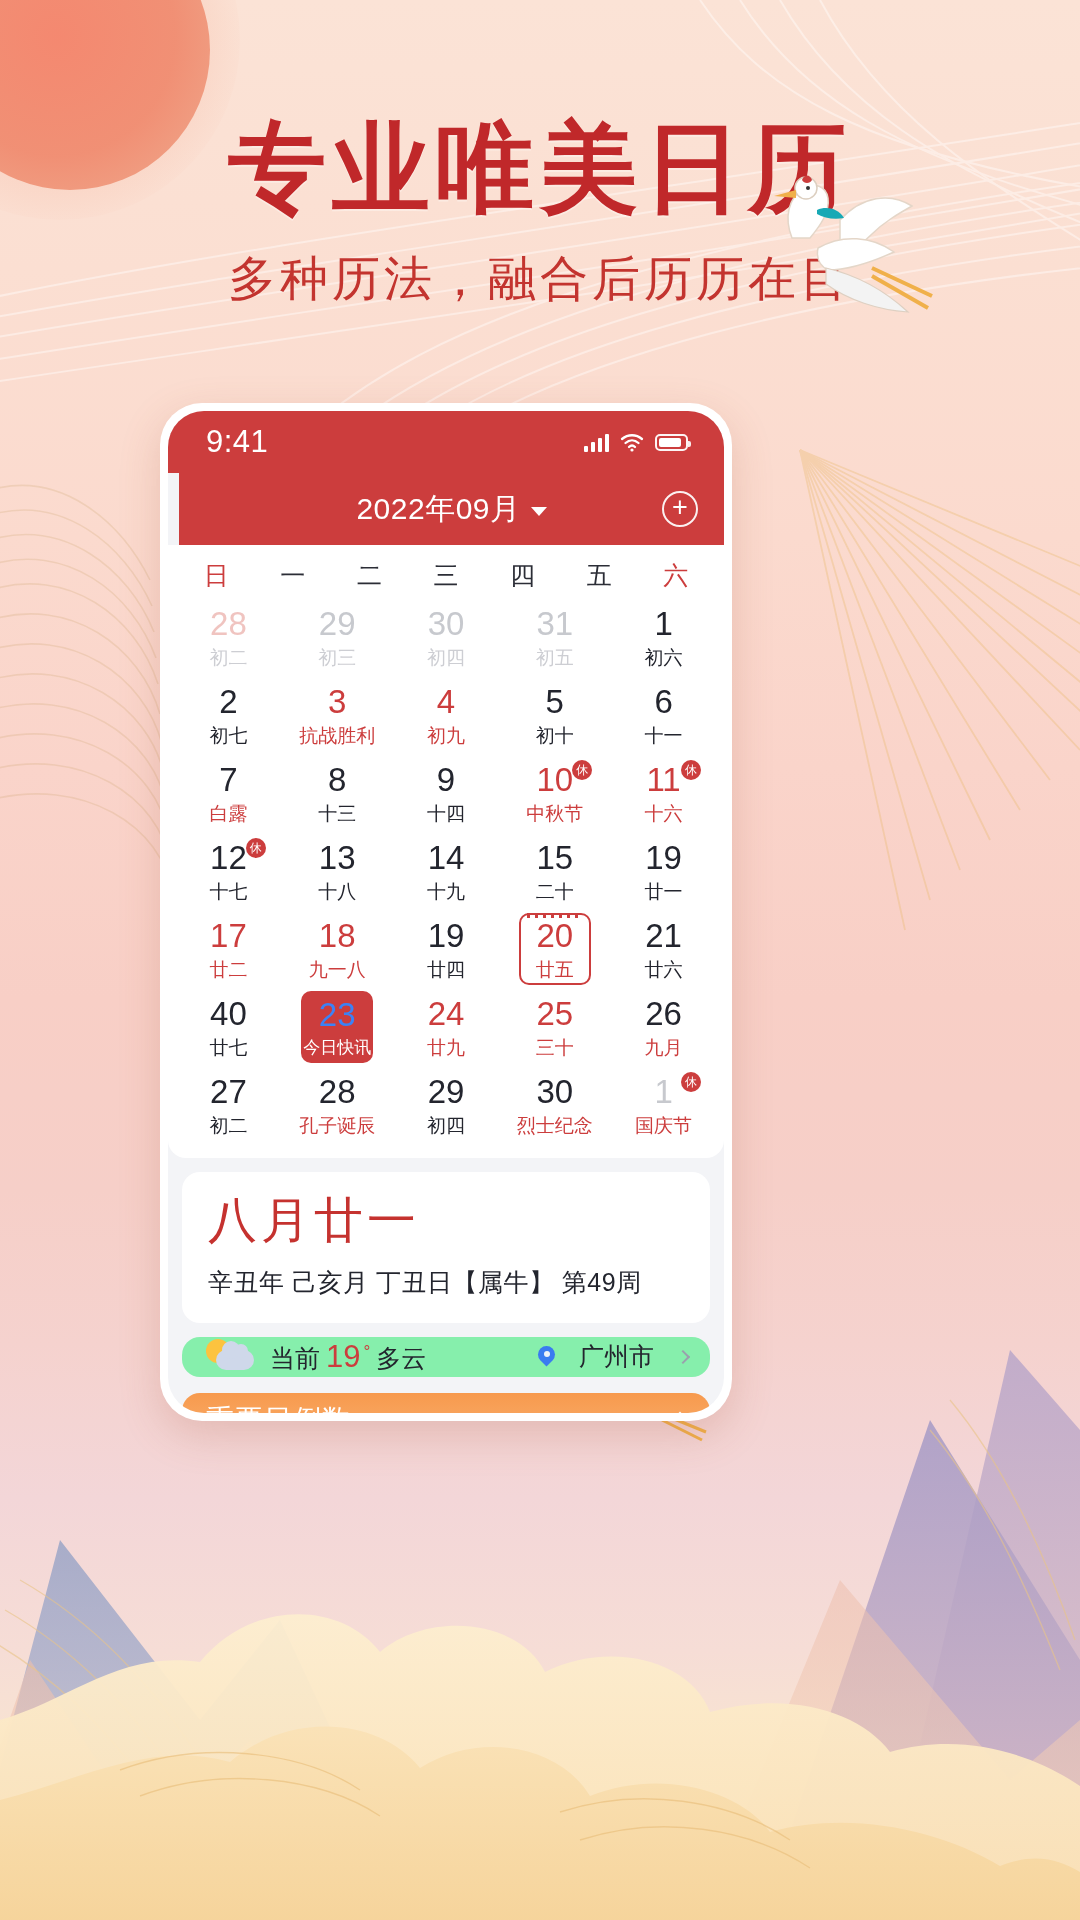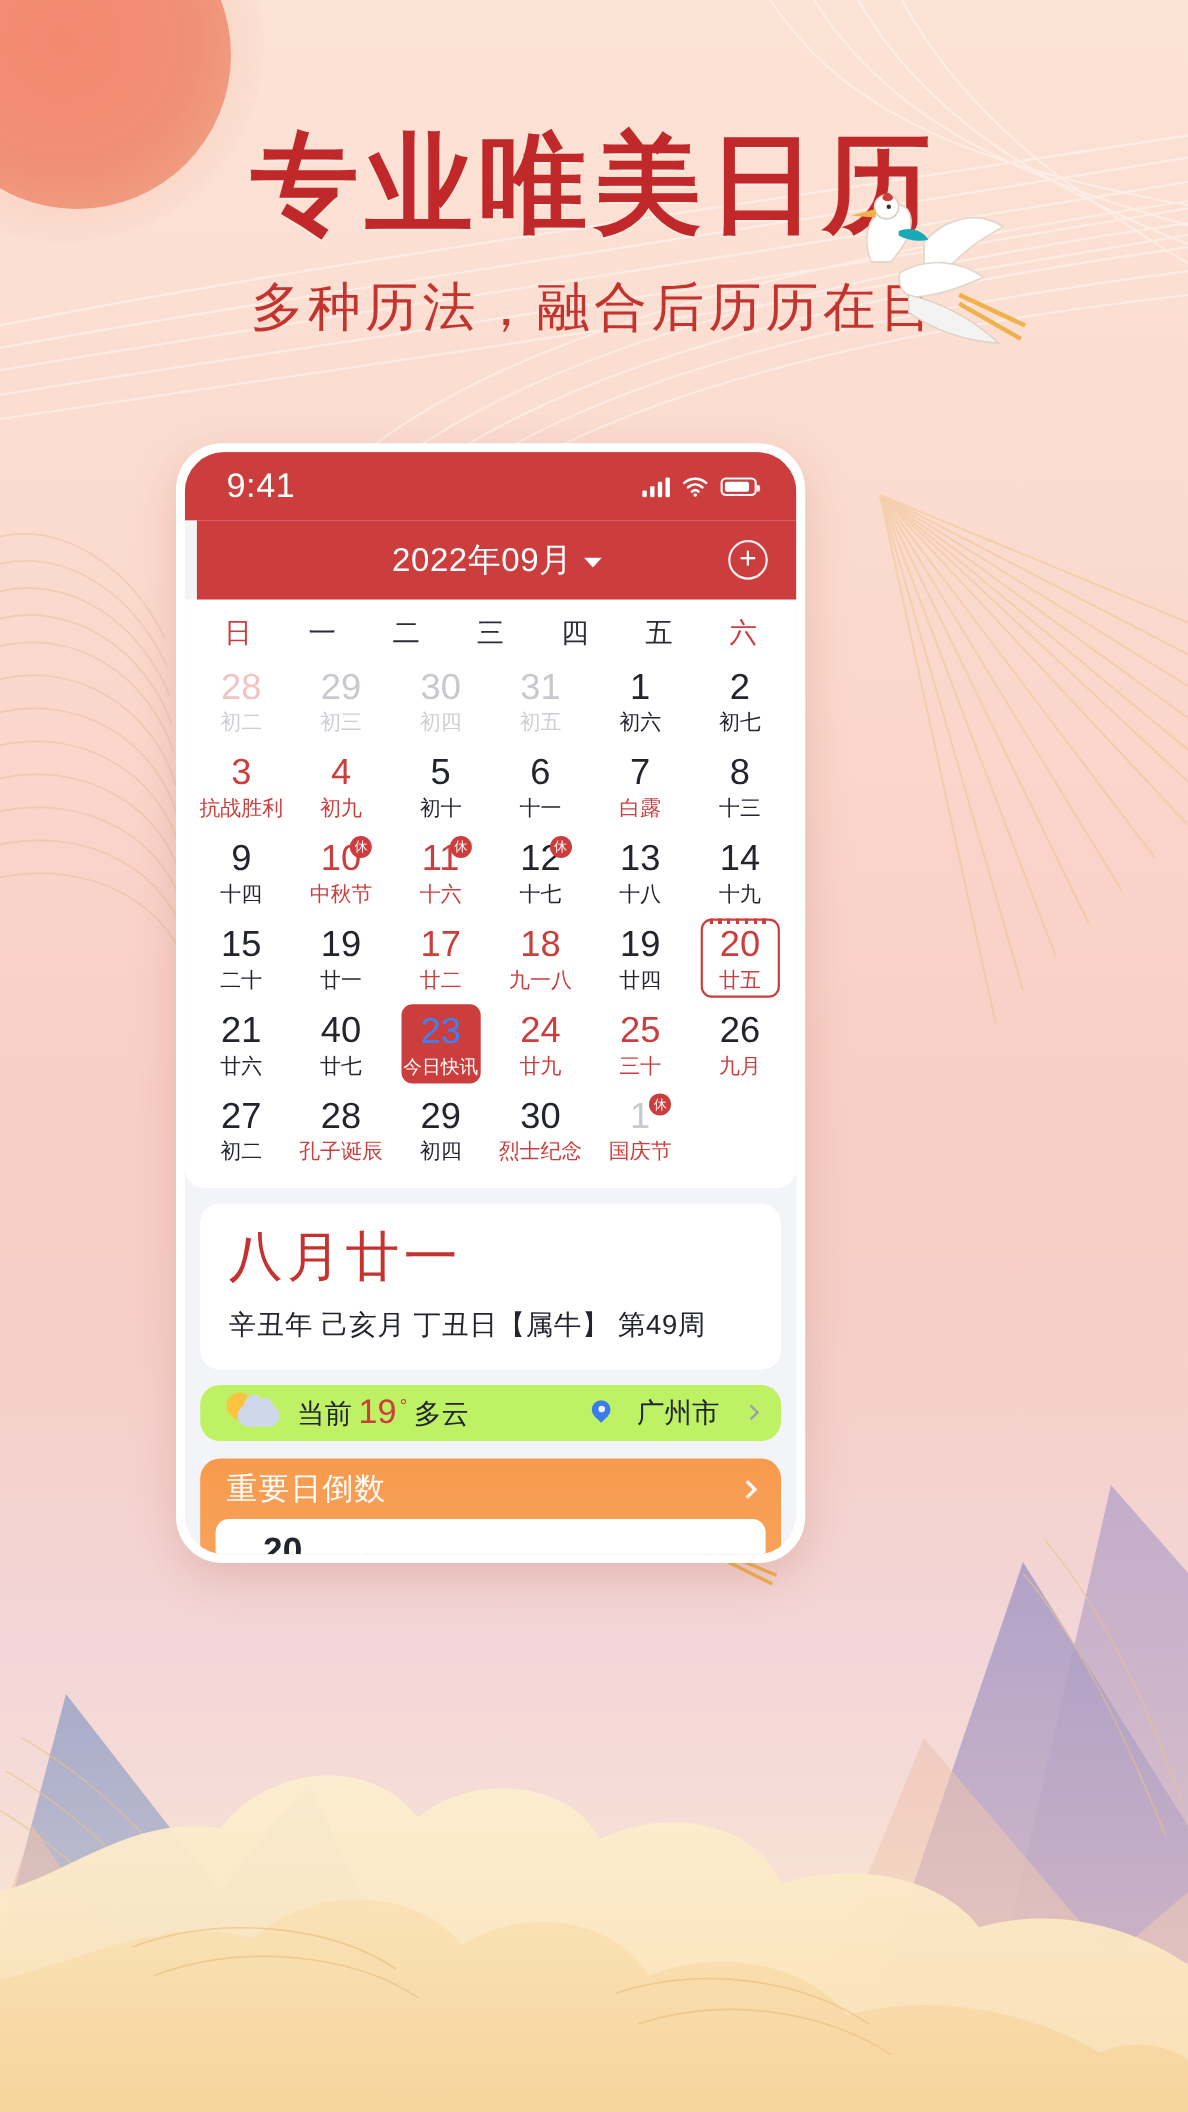--- a/index.html
+++ b/index.html
@@ -140,21 +140,21 @@
     border-bottom-left-radius:18px; border-bottom-right-radius:18px;
     padding:0 6px 14px;
   }
   .weekrow {
     display:grid; grid-template-columns:repeat(7,1fr);
     padding:14px 4px 6px;
   }
   .weekrow div { text-align:center; font-size:25px; color:#2b2d36; }
   .weekrow div.wk { color:#cc3d3d; }
 
-  .grid { display:grid; grid-template-columns:repeat(6,1fr); }
+  .grid { display:grid; grid-template-columns:repeat(5,1fr); }
   .cell {
     height:78px; position:relative;
     display:flex; flex-direction:column; align-items:center; justify-content:center;
   }
   .d-num { font-size:33px; line-height:1; color:#23252e; font-weight:500; }
   .d-lunar { font-size:19px; line-height:1; margin-top:8px; color:#23252e; }
   .out .d-num { color:#c7c9ce; font-weight:400;}
   .out .d-lunar { color:#cdced3; }
   .out.sun-out .d-num { color:#f0c4c0; }
   .sunday .d-num, .sunday .d-lunar { color:#cc3d3d; }
@@ -191,21 +191,21 @@
     background:#fff; border-radius:18px; margin:14px 14px 0; padding:22px 26px 24px;
   }
   .lunar-big {
     font-family:"DejaVu Serif","Liberation Serif",serif;
     font-size:49px; color:#c5322f; letter-spacing:4px; line-height:1.1;
   }
   .lunar-sub { margin-top:18px; font-size:25px; color:#23252e; letter-spacing:.5px;}
 
   
   .weather {
-    background:#bef264; border-radius:18px; margin:14px 14px 0;
+    background:#86efac; border-radius:18px; margin:14px 14px 0;
     height:84px; display:flex; align-items:center; padding:0 22px;
   }
   .wx-icon{width:52px;height:40px;position:relative;flex:none;}
   .wx-sun{position:absolute;left:2px;top:2px;width:24px;height:24px;border-radius:50%;background:#fcc33f;}
   .wx-cloud{position:absolute;left:12px;top:13px;width:38px;height:20px;border-radius:12px;background:#cfd8ea;}
   .wx-cloud::before{content:"";position:absolute;left:6px;top:-9px;width:18px;height:18px;border-radius:50%;background:#cfd8ea;}
   .wx-cloud::after{content:"";position:absolute;left:18px;top:-6px;width:14px;height:14px;border-radius:50%;background:#cfd8ea;}
   .wx-text{font-size:25px;color:#23252e;margin-left:14px;display:flex;align-items:baseline;gap:6px;}
   .wx-temp{font-size:31px;color:#cc3d3d;font-weight:500;}
   .wx-deg{font-size:17px;color:#cc3d3d;position:relative;top:-10px;margin-left:-3px;}

